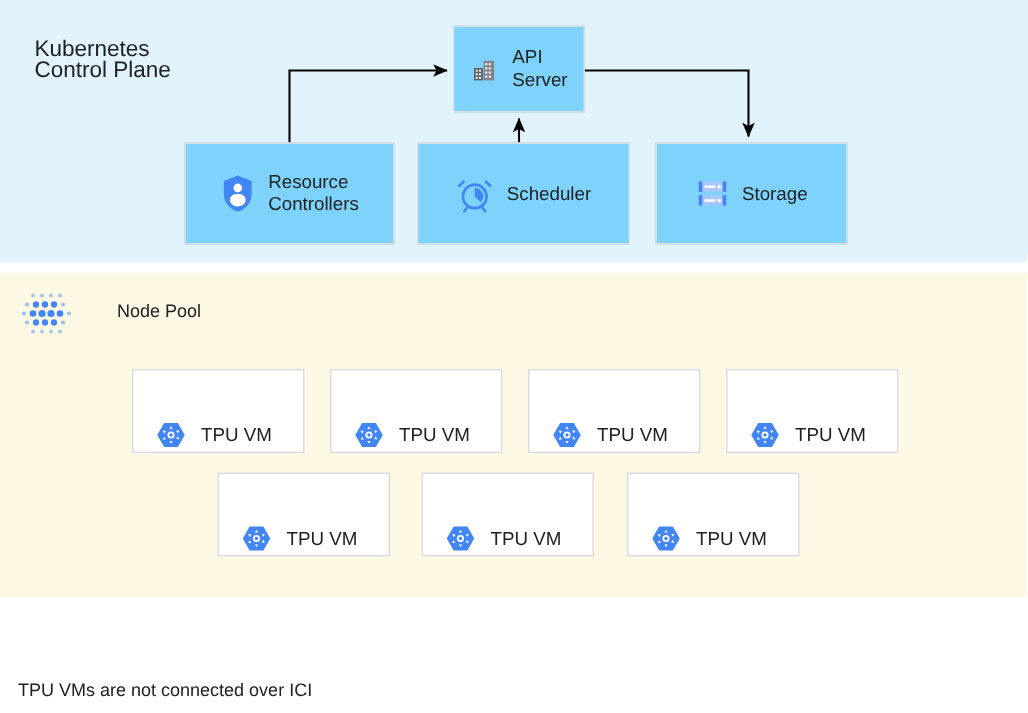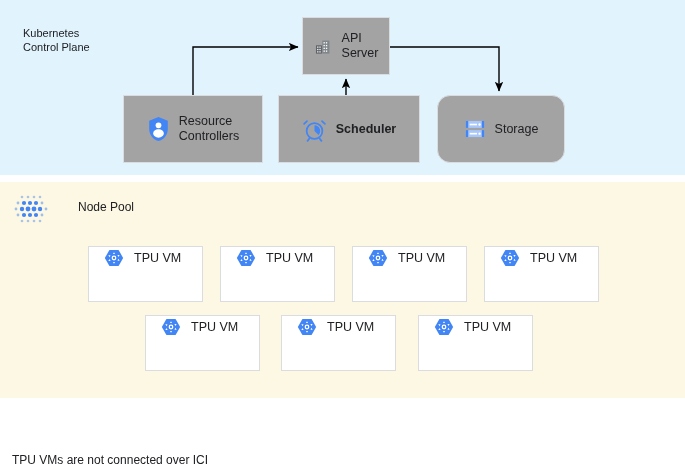--- a/index.html
+++ b/index.html
@@ -31,21 +31,21 @@
     background: #e1f3fd;
   }
   #node-pool-zone {
     top: 182px;
     height: 216px;
     background: #fdf8e3;
   }
 
   .zone-label {
     position: absolute;
-    font-size: 11px;
+    font-size: 15px;
     line-height: 14px;
     color: #202124;
     white-space: pre-line;
   }
   #control-plane-label {
     left: 23px;
     top: 26px;
   }
   #node-pool-label {
     left: 78px;
@@ -59,21 +59,21 @@
     position: absolute;
     left: 12px;
     top: 193px;
     width: 40px;
     height: 32px;
   }
 
   
   .box {
     position: absolute;
-    background: #a3a3a3;
+    background: #7dd3fc;
     border: 1px solid #dadce0;
     box-sizing: border-box;
     display: flex;
     align-items: center;
     justify-content: center;
   }
   .box-inner {
     display: flex;
     align-items: center;
     gap: 9px;
@@ -85,31 +85,31 @@
     color: #202124;
     white-space: pre-line;
   }
   .box-icon {
     flex: 0 0 auto;
     display: block;
   }
 
   #api-server-box   { left: 302px; top: 17px;  width: 88px;  height: 58px; }
   #resource-ctrl-box{ left: 123px; top: 95px;  width: 140px; height: 68px; }
-  #scheduler-box    { left: 278px; top: 95px;  width: 142px; height: 68px; font-weight: bold; }
-  #storage-box      { left: 437px; top: 95px;  width: 128px; height: 68px; border-radius: 13px; }
+  #scheduler-box    { left: 278px; top: 95px;  width: 142px; height: 68px; }
+  #storage-box      { left: 437px; top: 95px;  width: 128px; height: 68px; }
 
   
   .tpu-card {
     position: absolute;
     background: #ffffff;
     border: 1px solid #dadce0;
     box-sizing: border-box;
     display: flex;
-    align-items: flex-start;
+    align-items: flex-end;
     width: 115px;
     height: 56px;
   }
   .tpu-card .tpu-inner {
     display: flex;
     align-items: center;
     gap: 9px;
     padding-left: 14px;
   }
   .tpu-label {

